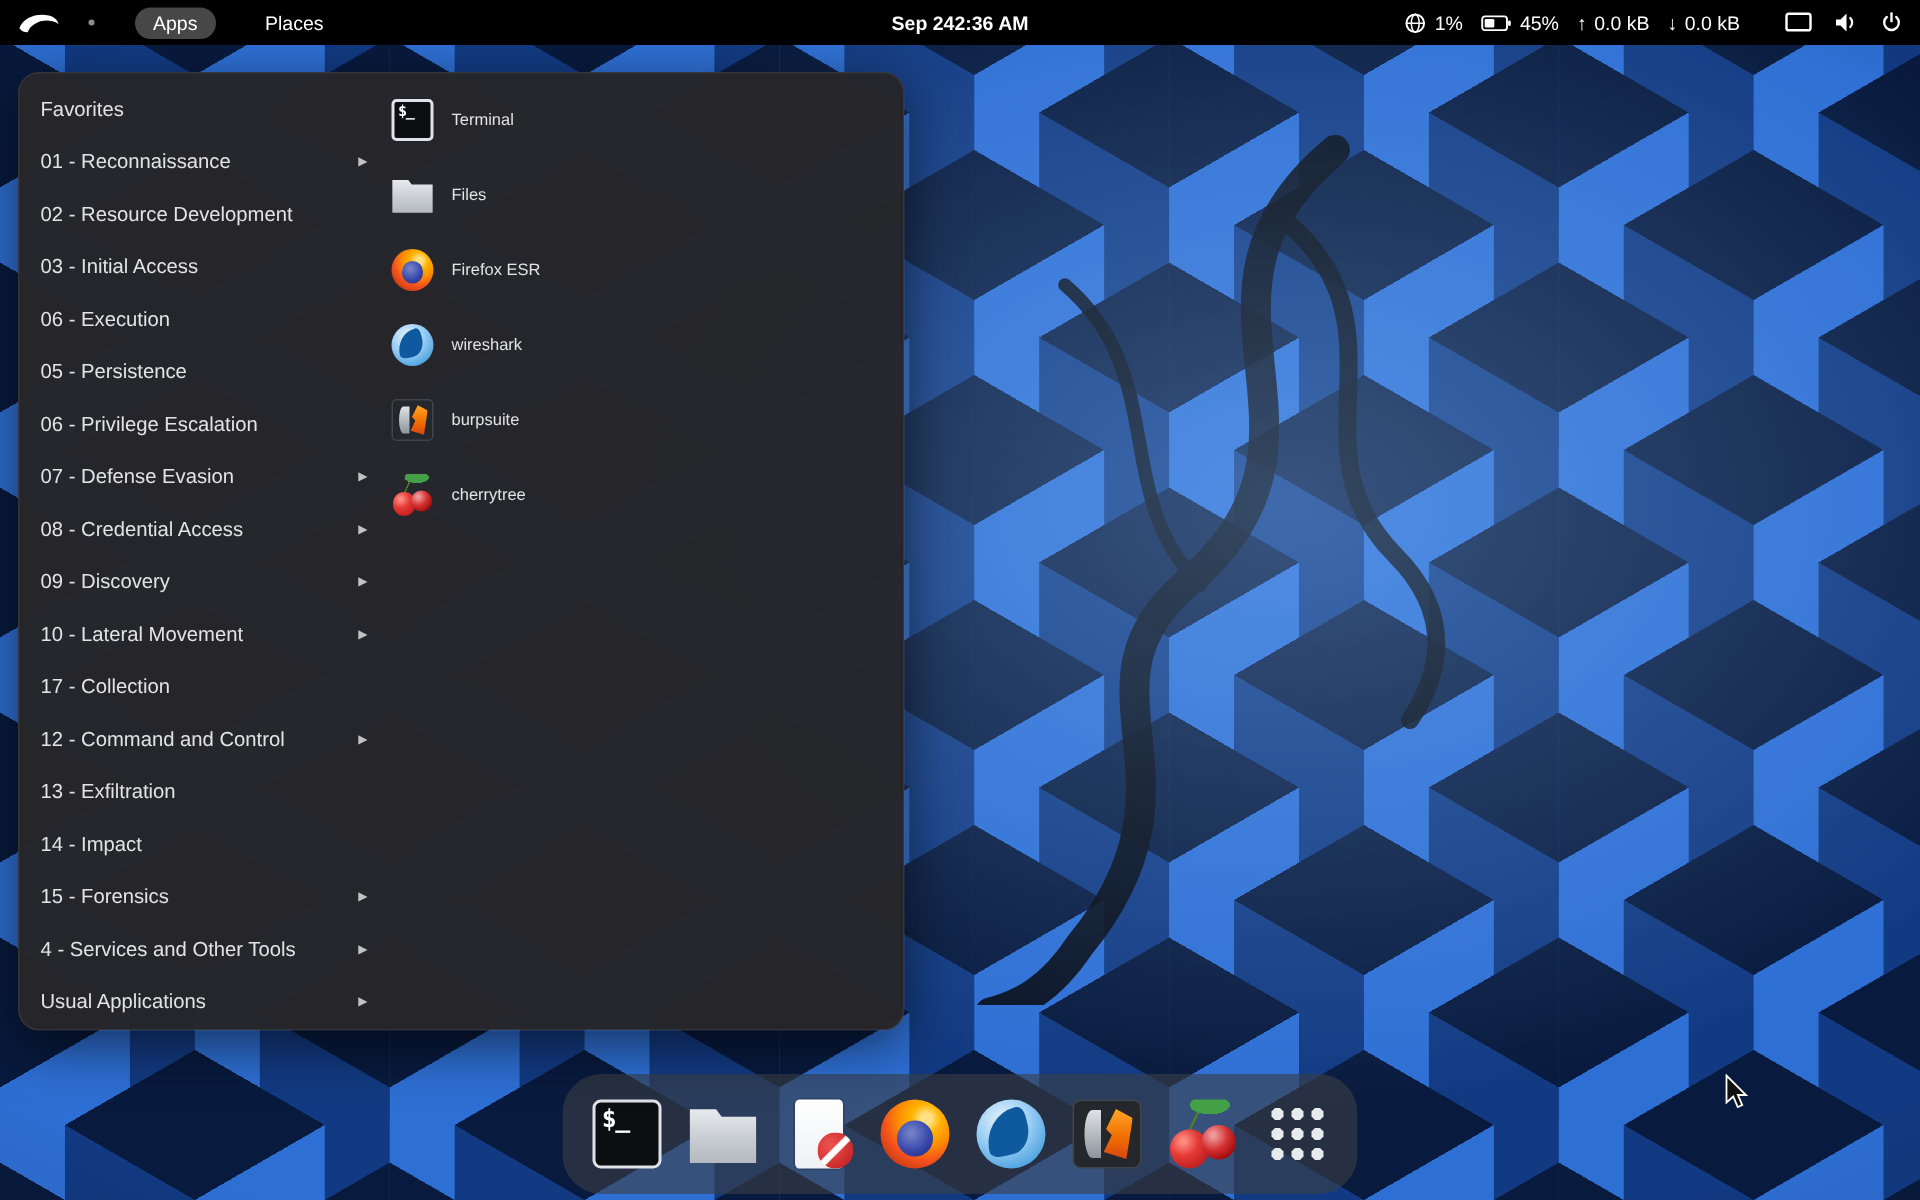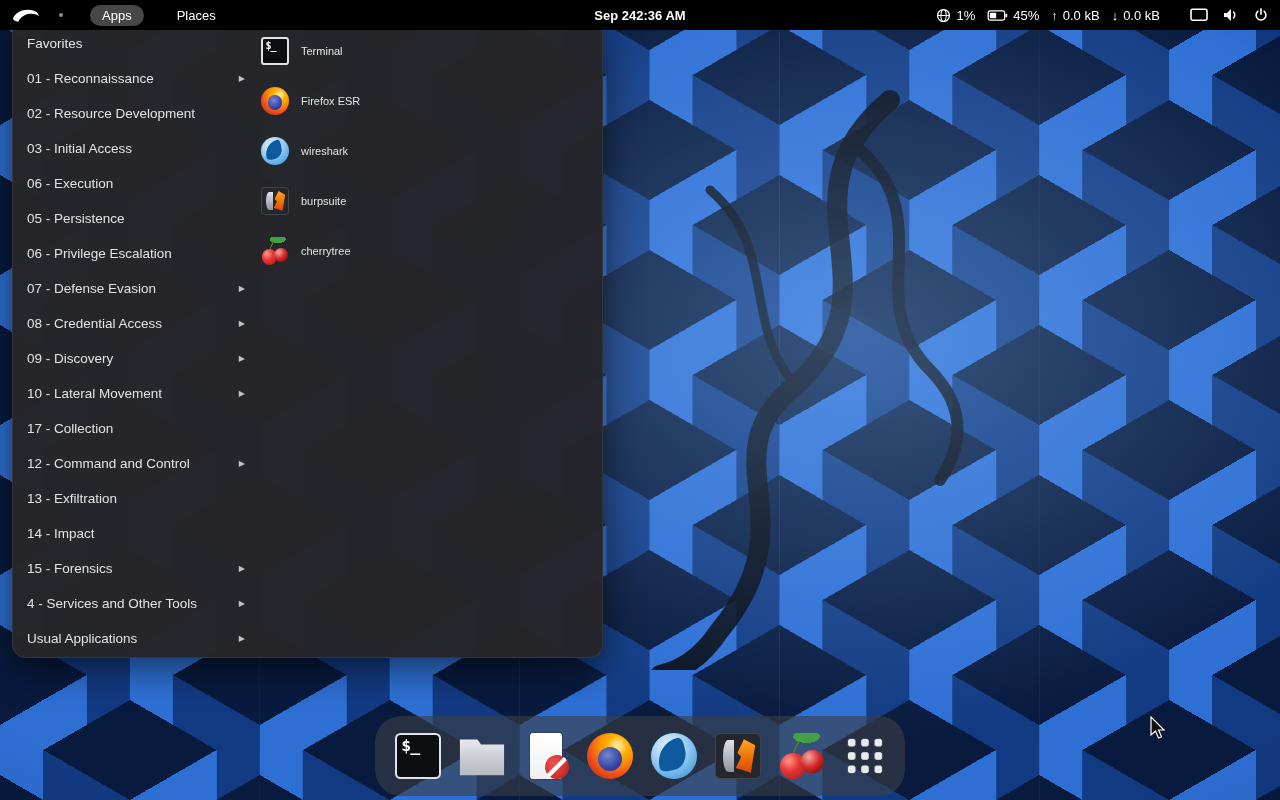--- a/index.html
+++ b/index.html
@@ -49,21 +49,21 @@
     display: flex; align-items: center; font-weight: 700;
   }
   .panel-right { margin-left: auto; display: flex; align-items: center; padding-right: 12px; }
   .tray-group { display: flex; align-items: center; gap: 5px; margin-left: 12px; }
   .tray-group svg, .sys-icons svg { display: block; }
   .arrow-glyph { font-size: 13px; line-height: 1; }
   .sys-icons { display: flex; align-items: center; gap: 15px; margin-left: 30px; }
 
   
   .menu {
-    position: absolute; left: 12px; top: 19px; width: 591px; height: 639px;
+    position: absolute; left: 12px; top: 48px; width: 591px; height: 639px;
     background: rgba(38,38,42,.98);
     border: 1px solid rgba(255,255,255,.07);
     border-radius: 14px;
     box-shadow: 0 10px 36px rgba(0,0,0,.55);
     z-index: 10; color: #e3e3e3;
   }
   .cat-col { position: absolute; left: 0; top: 6px; width: 244px; }
   .cat-row { height: 35px; display: flex; align-items: center; padding: 0 12px 0 14px; font-size: 13.5px; cursor: default; }
   .cat-arrow { margin-left: auto; font-size: 8px; color: #c2c2c2; }
   .fav-col { position: absolute; left: 248px; top: 6px; right: 10px; }
@@ -297,20 +297,24 @@
       </div>
     </div>
   <div class="fav-col">
       <div class="fav-row">
         <span class="app-icon icon-terminal">
           <span class="term-glyph">$_</span>
         </span>
         <span class="fav-label">Terminal</span>
       </div>
       <div class="fav-row">
+        <span class="app-icon icon-files"></span>
+        <span class="fav-label">Files</span>
+      </div>
+      <div class="fav-row">
         <span class="app-icon icon-firefox"></span>
         <span class="fav-label">Firefox ESR</span>
       </div>
       <div class="fav-row">
         <span class="app-icon icon-wireshark"></span>
         <span class="fav-label">wireshark</span>
       </div>
       <div class="fav-row">
         <span class="app-icon icon-burpsuite"></span>
         <span class="fav-label">burpsuite</span>

